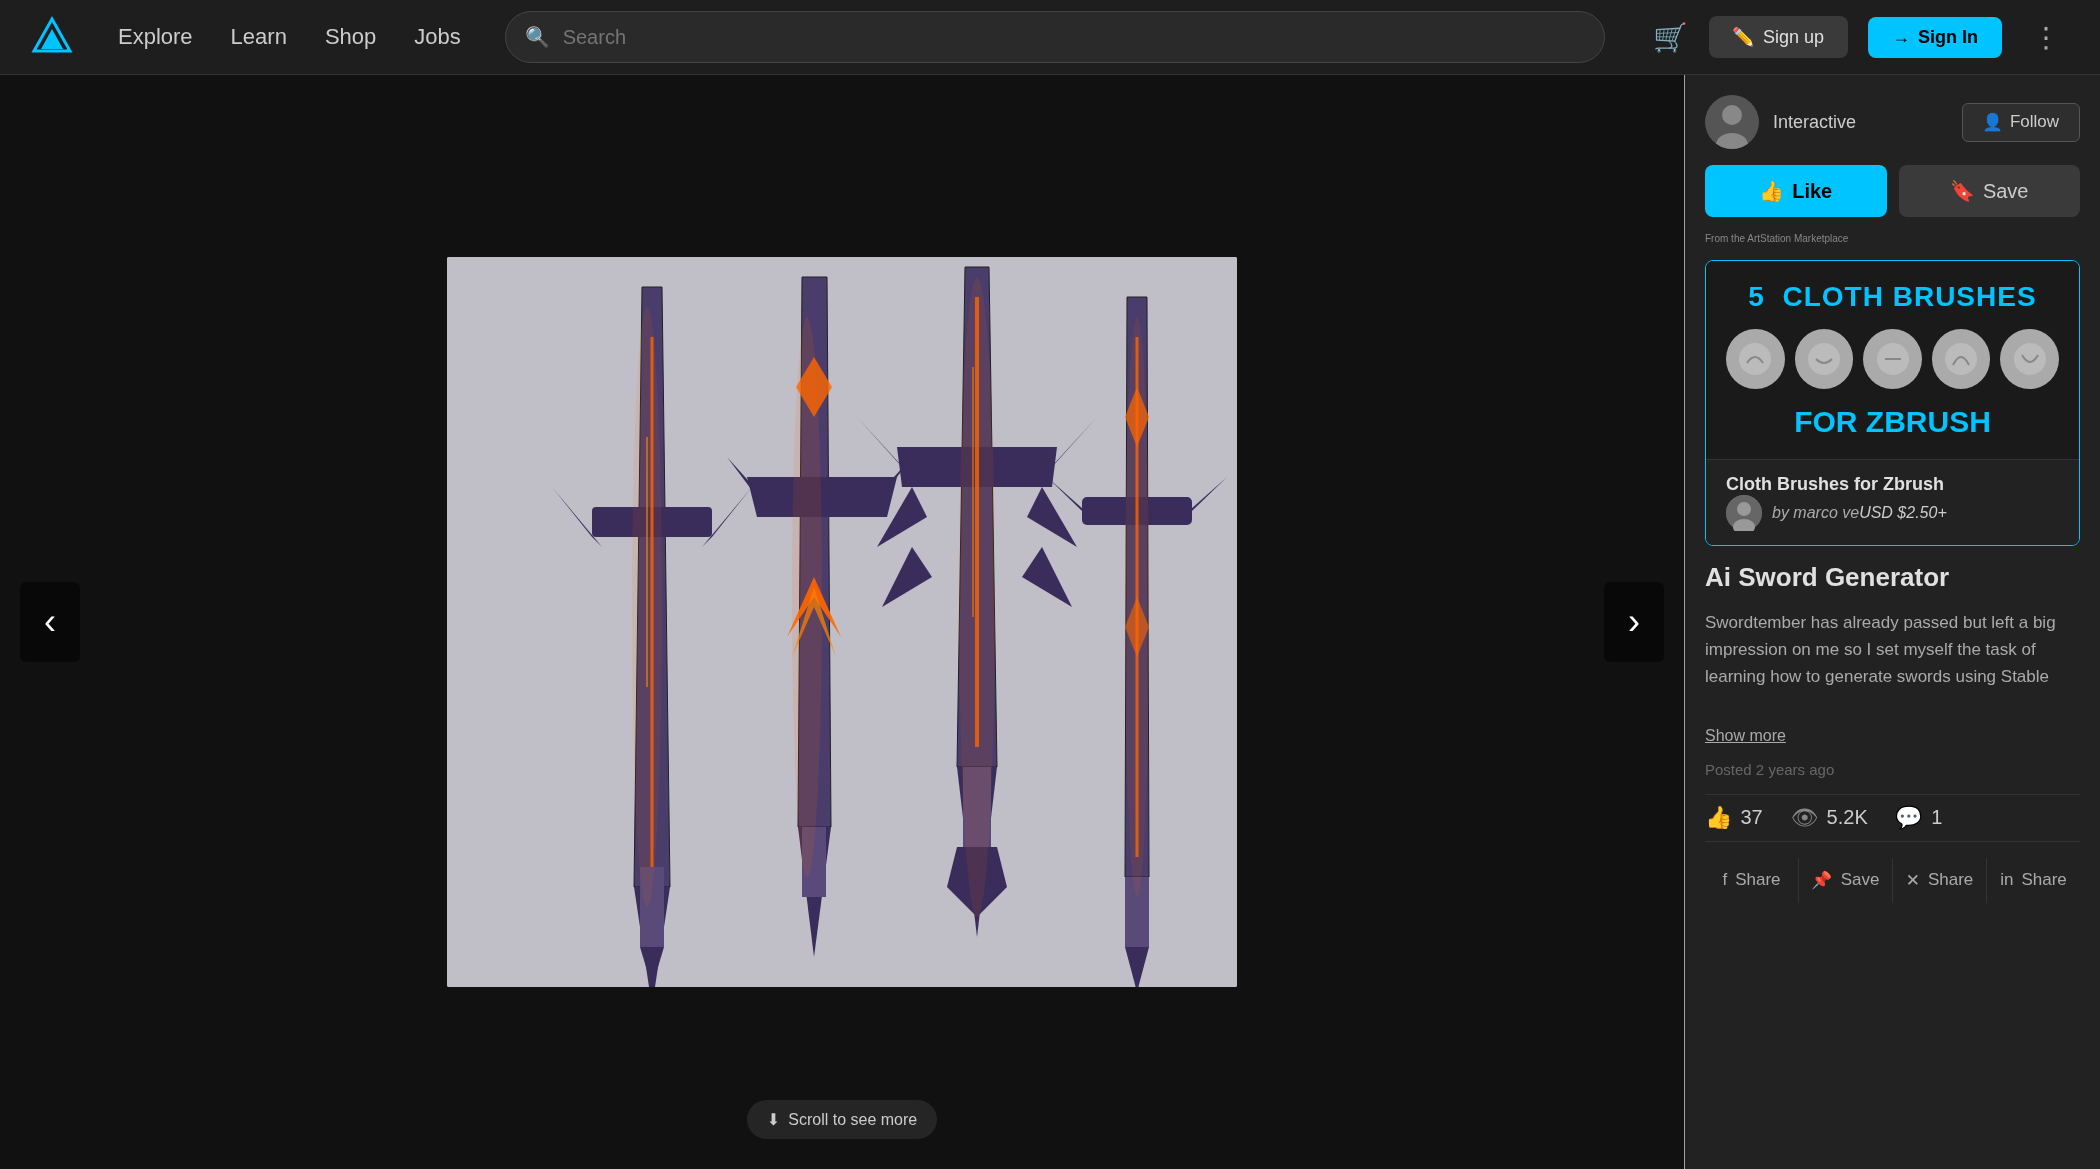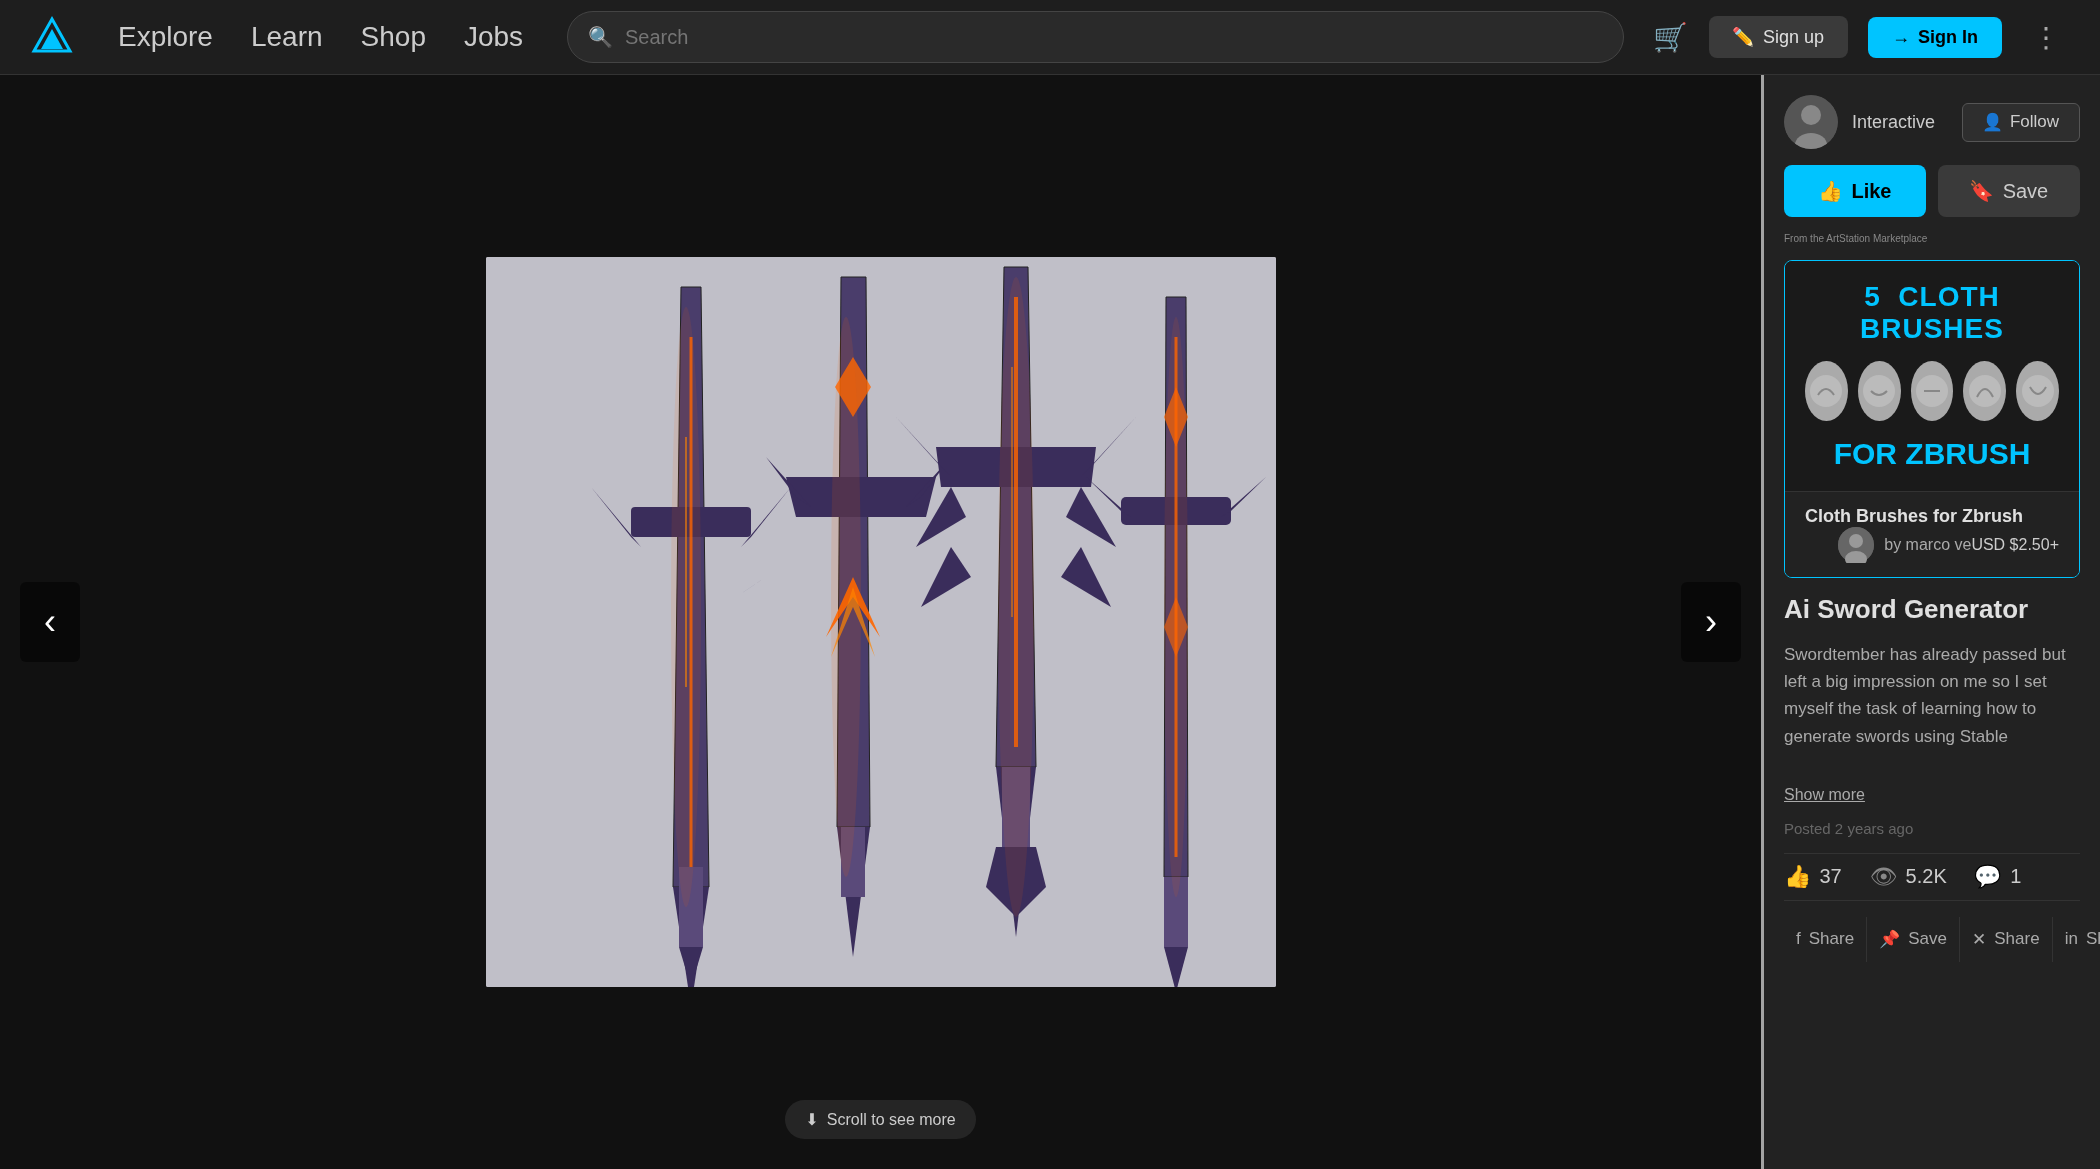--- a/index.html
+++ b/index.html
@@ -32,21 +32,21 @@
       flex-shrink: 0;
     }
     .nav-links {
       display: flex;
       gap: 10px;
       align-items: center;
     }
     .nav-link {
       color: #ccc;
       text-decoration: none;
-      font-size: 28px;
+      font-size: 22px;
       padding: 8px 14px;
       border-radius: 6px;
       cursor: pointer;
     }
     .search-bar {
       flex: 1;
       max-width: 1100px;
       background: #2a2a2a;
       border: 1px solid #444;
       border-radius: 30px;
@@ -167,28 +167,28 @@
       padding: 10px 20px;
       border-radius: 20px;
       font-size: 16px;
       display: flex;
       align-items: center;
       gap: 8px;
     }
 
     
     .sidebar {
-      width: 339px;
+      width: 416px;
       background: #222;
       overflow-y: auto;
       padding: 20px;
       display: flex;
       flex-direction: column;
       gap: 16px;
-      border-left: 3px solid #a3a3a3;
+      border-left: 1px solid #a3a3a3;
     }
 
     
     .artist-row {
       display: flex;
       align-items: center;
       gap: 14px;
     }
     .artist-avatar {
       width: 54px;
@@ -313,21 +313,22 @@
       background: #222;
     }
     .marketplace-product-title {
       font-size: 18px;
       font-weight: 600;
       color: #e0e0e0;
     }
     .marketplace-author-row {
       display: flex;
       align-items: center;
-      justify-content: flex-end;
+      justify-content: flex-start;
+      font-style: italic;
     }
     .author-info {
       display: flex;
       align-items: center;
       gap: 10px;
       font-size: 16px;
       color: #aaa;
     }
     .author-avatar-sm {
       width: 36px;

